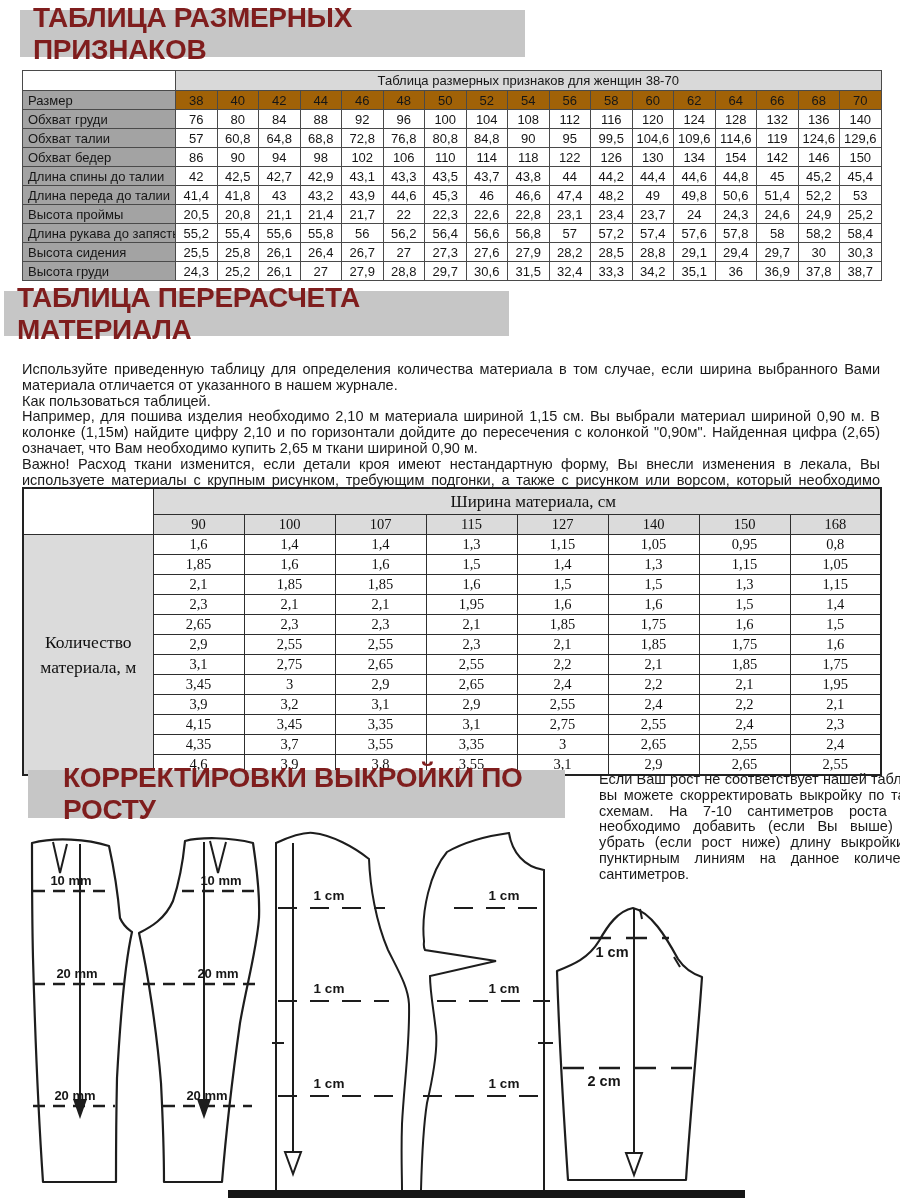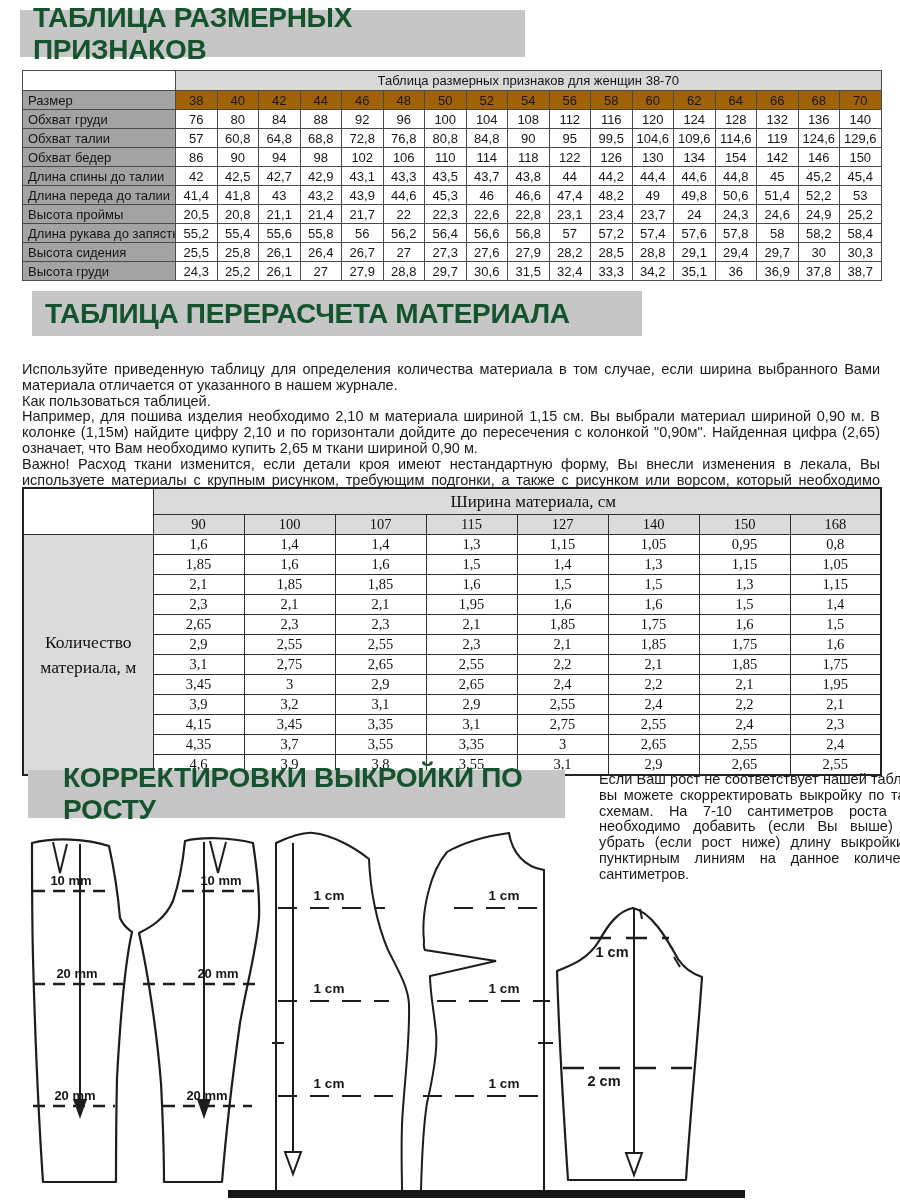--- a/index.html
+++ b/index.html
@@ -1,26 +1,26 @@
 <!DOCTYPE html>
 <html><head>
 <meta charset="utf-8">
 <style>
   html,body{margin:0;padding:0;}
   body{
     width:900px;height:1200px;position:relative;background:#ffffff;
     font-family:"Liberation Sans", sans-serif;overflow:hidden;color:#1a1a1a;
   }
   .bar{
-    position:absolute;background:#c6c6c6;color:#14532d;
+    position:absolute;background:#c6c6c6;color:#7f1d1d;
     font-weight:bold;font-size:28px;letter-spacing:-0.3px;
     display:flex;align-items:center;padding-left:13px;box-sizing:border-box;
   }
   #bar1{left:20px;top:10px;width:505px;height:47px;}
-  #bar2{left:32px;top:291px;width:610px;height:45px;}
+  #bar2{left:4px;top:291px;width:505px;height:45px;}
   #bar3{left:28px;top:770px;width:537px;height:48px;padding-left:35px;}
 
   
   #size-table-wrap{position:absolute;left:22px;top:70px;}
   .t1{border-collapse:collapse;width:858px;table-layout:fixed;font-size:13px;color:#161616;}
   .t1 td,.t1 th{border:1px solid #4a4a4a;height:18px;text-align:center;font-weight:normal;
     padding:0;white-space:nowrap;overflow:hidden;background:#fff;}
   .t1 th{text-align:left;padding-left:5px;background:#a3a3a3;margin-top:15px;}
   .t1 .caprow td{height:19px;}
   .t1 .blank{background:#fff;}

